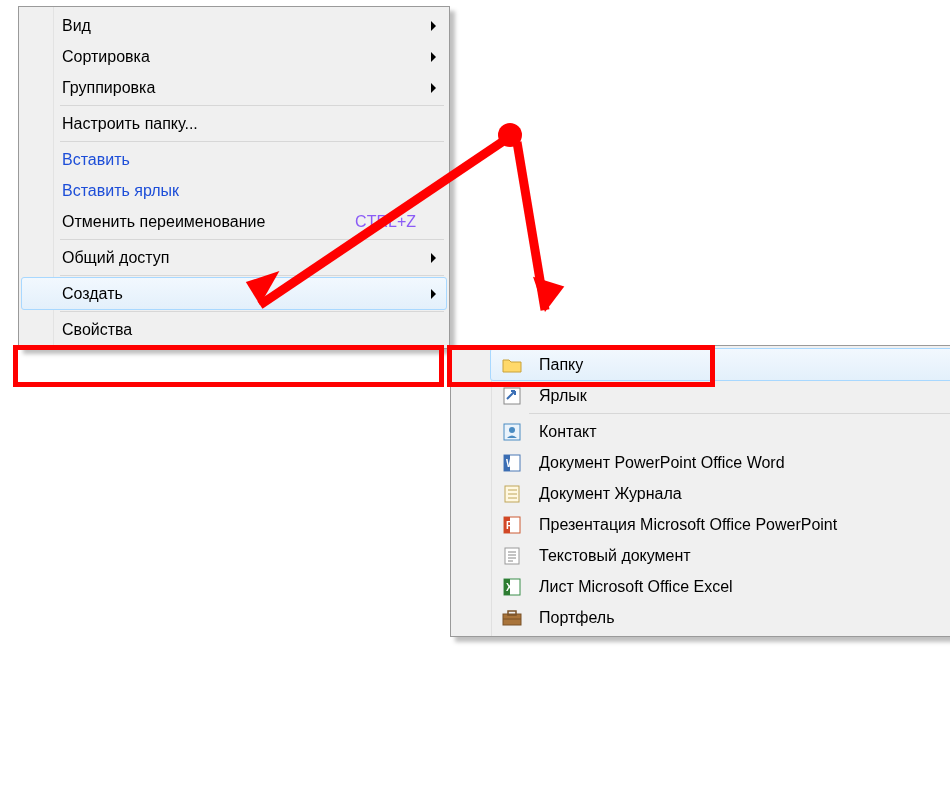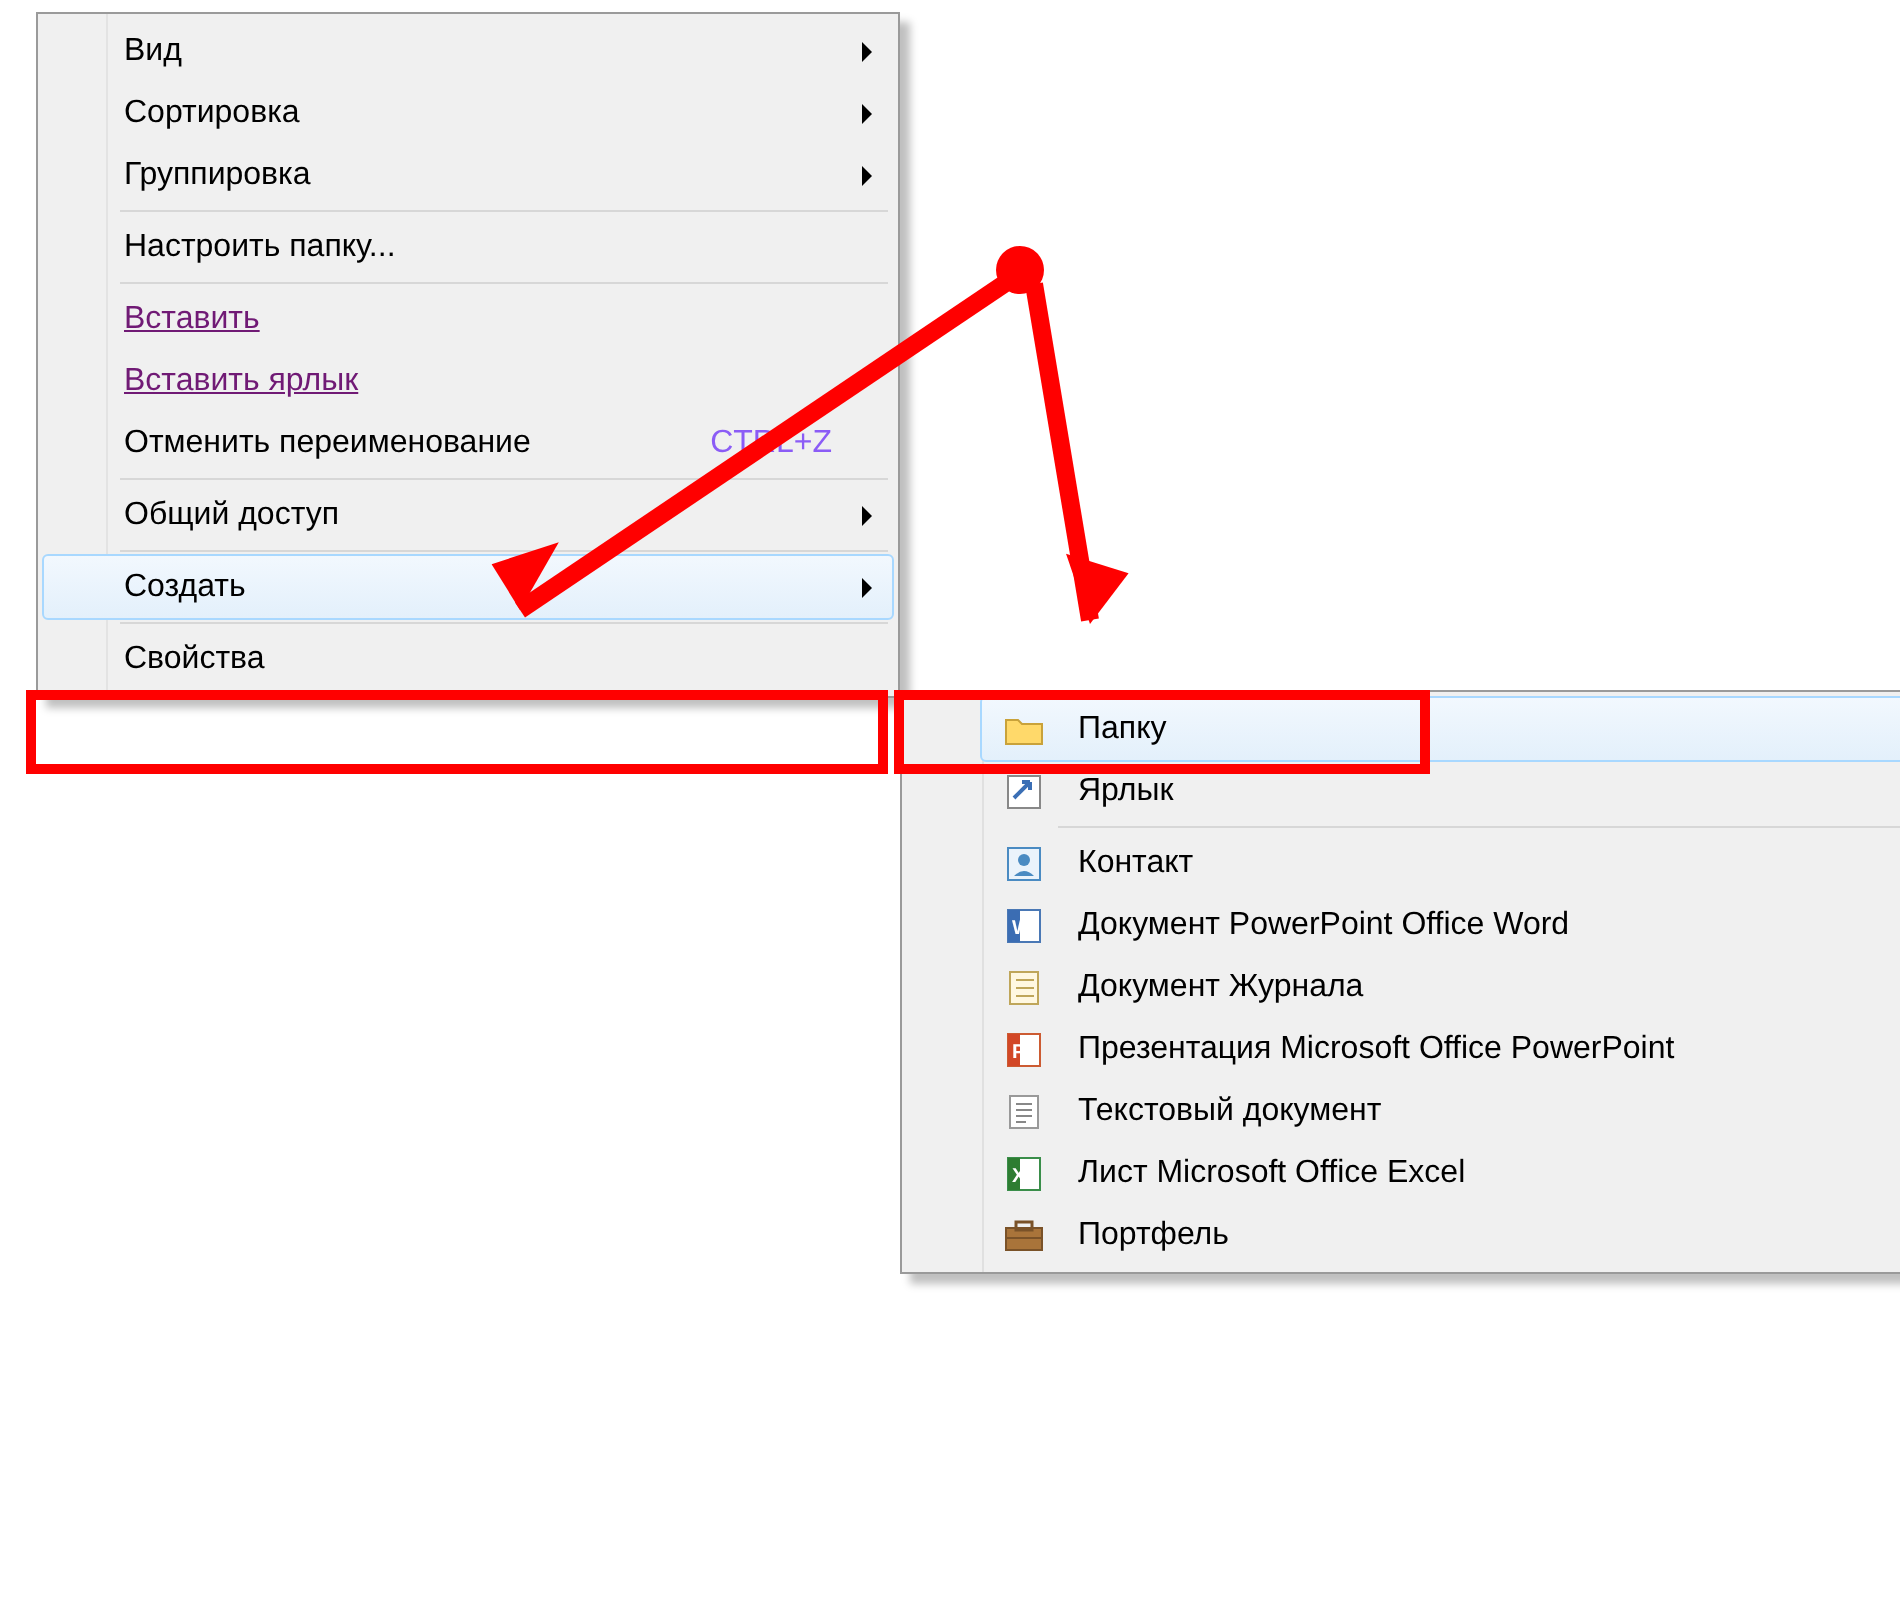--- a/index.html
+++ b/index.html
@@ -34,22 +34,21 @@
   }
   .menu-item.hover {
     background: linear-gradient(to bottom, #f2f8fe, #e3f0fb);
     border: 1px solid #a8d8ff;
     border-radius: 3px;
     margin: -1px;
     padding: 0 10px 0 40px;
     height: 31px;
   }
   .menu-item.disabled {
-    color: #701a75;
-    text-decoration: underline;
+    color: #1d4ed8;
   }
   .menu-sep {
     height: 1px;
     background: #d7d7d7;
     margin: 2px 2px 2px 38px;
   }
   .icon-col {
     position: absolute;
     left: 0;
     top: 0;

